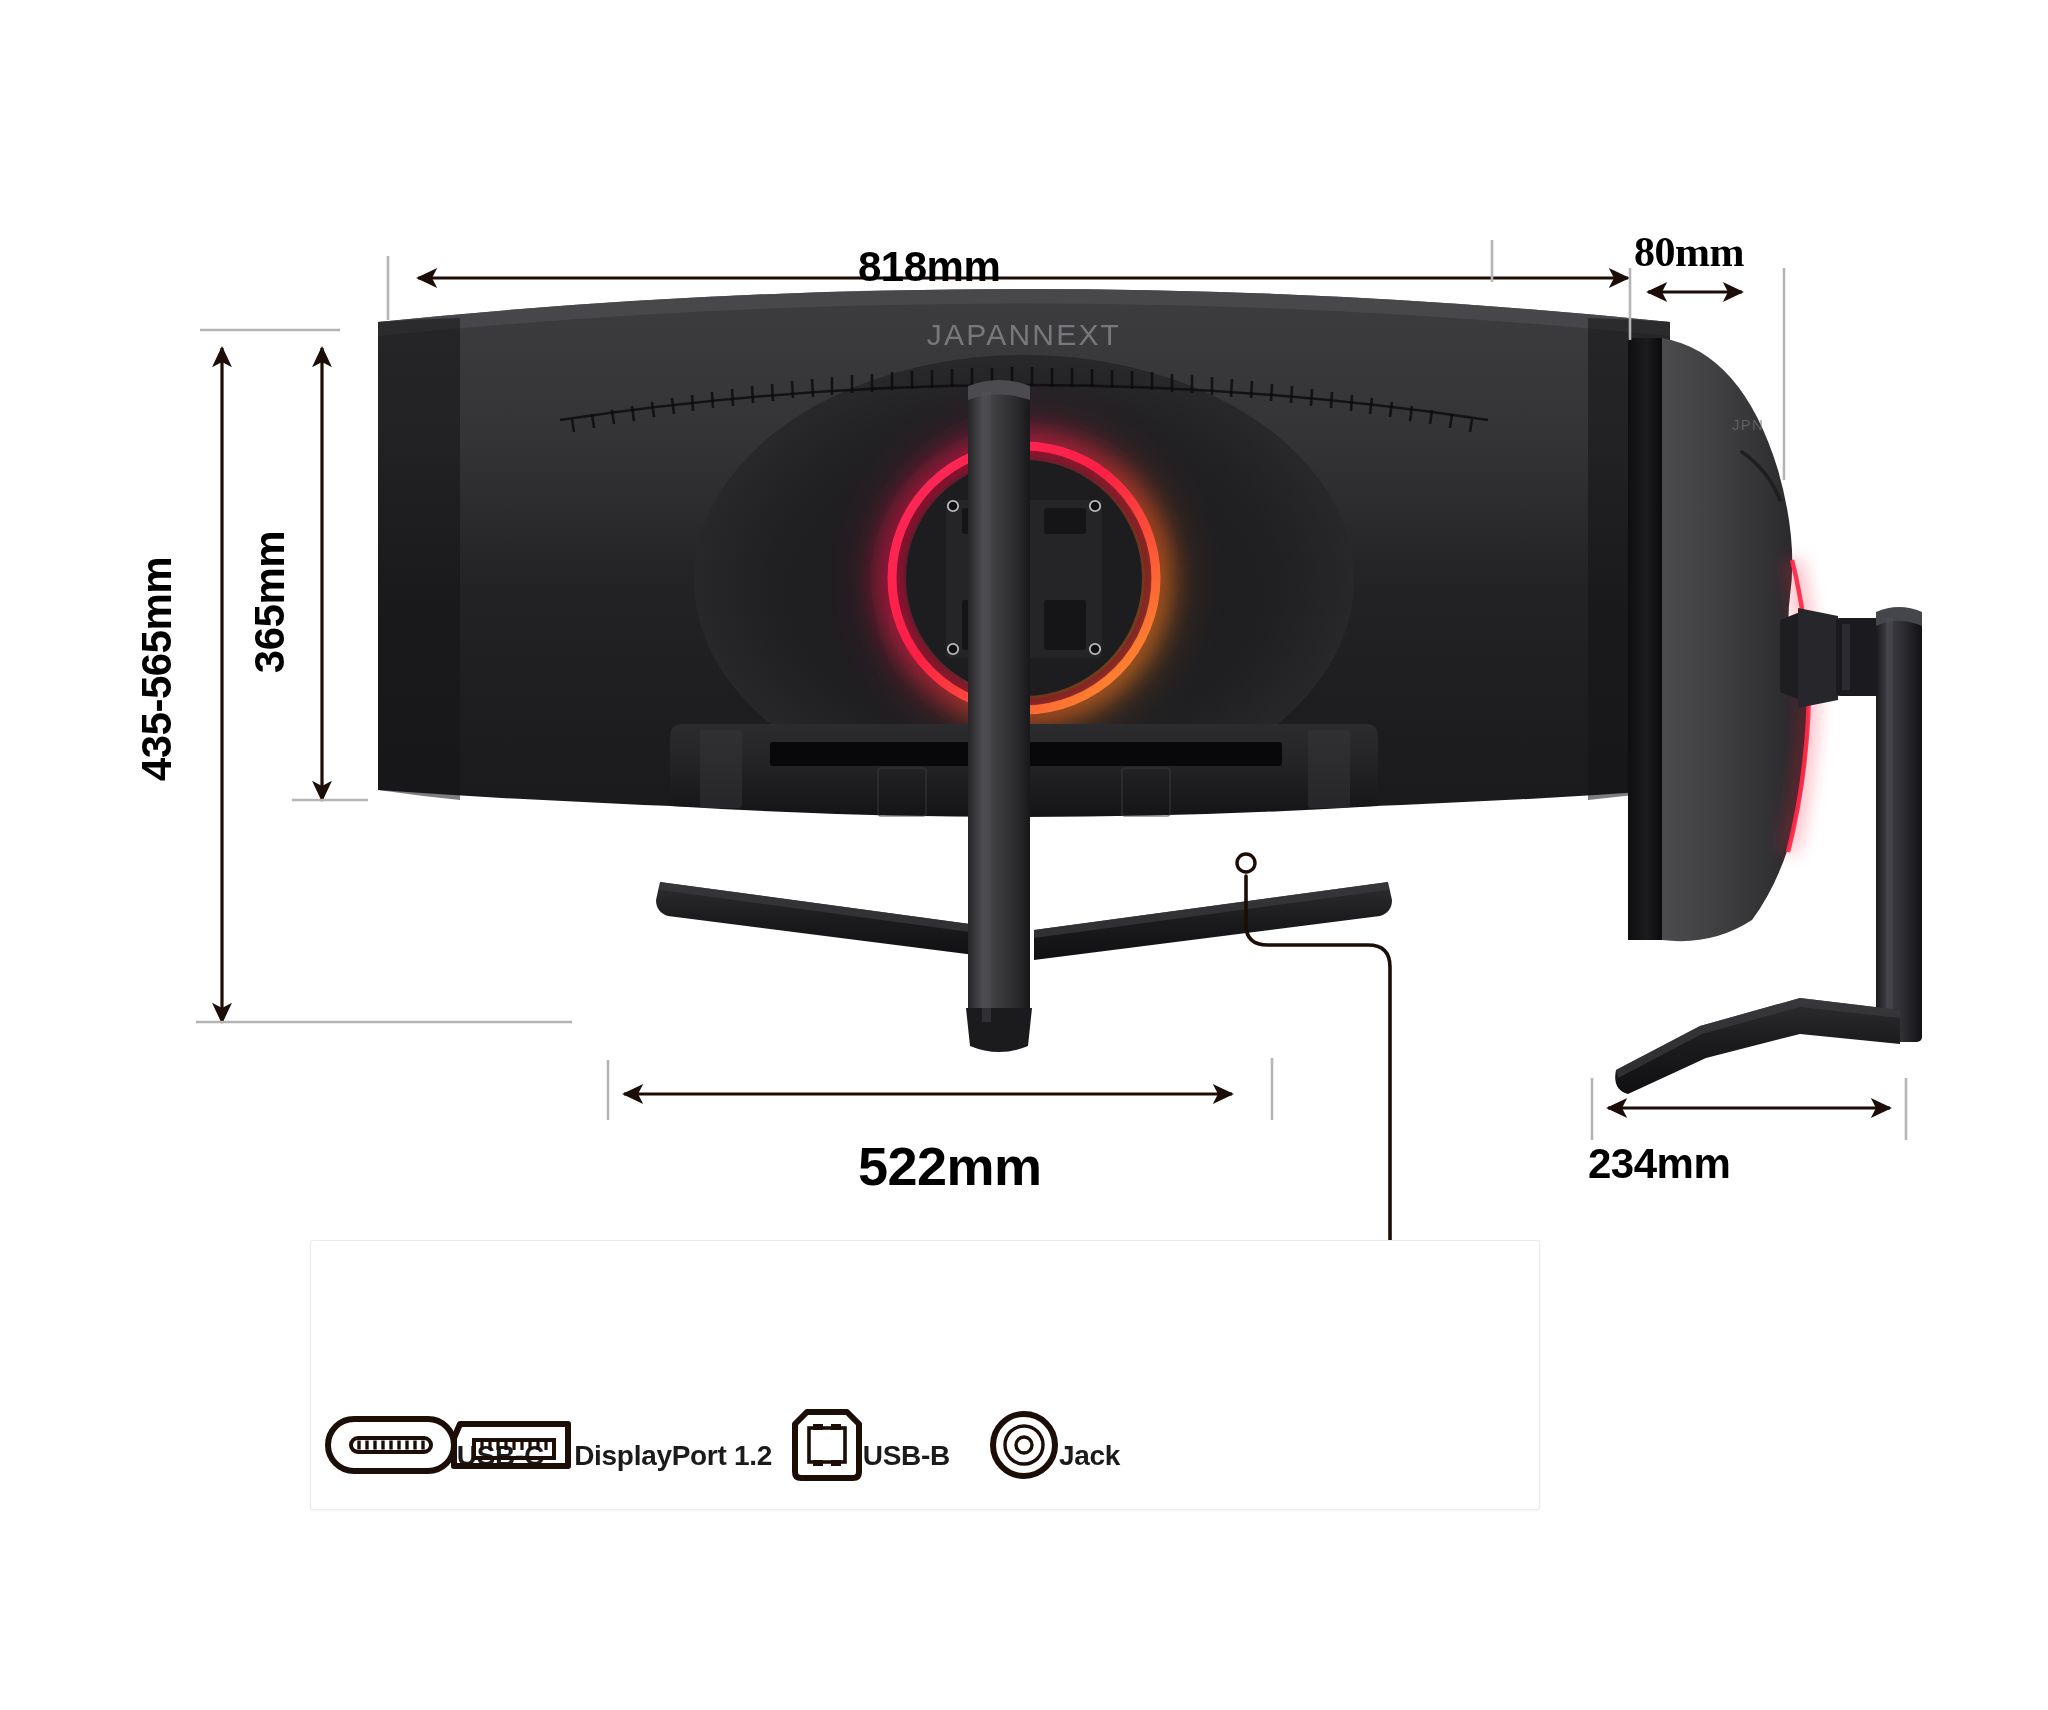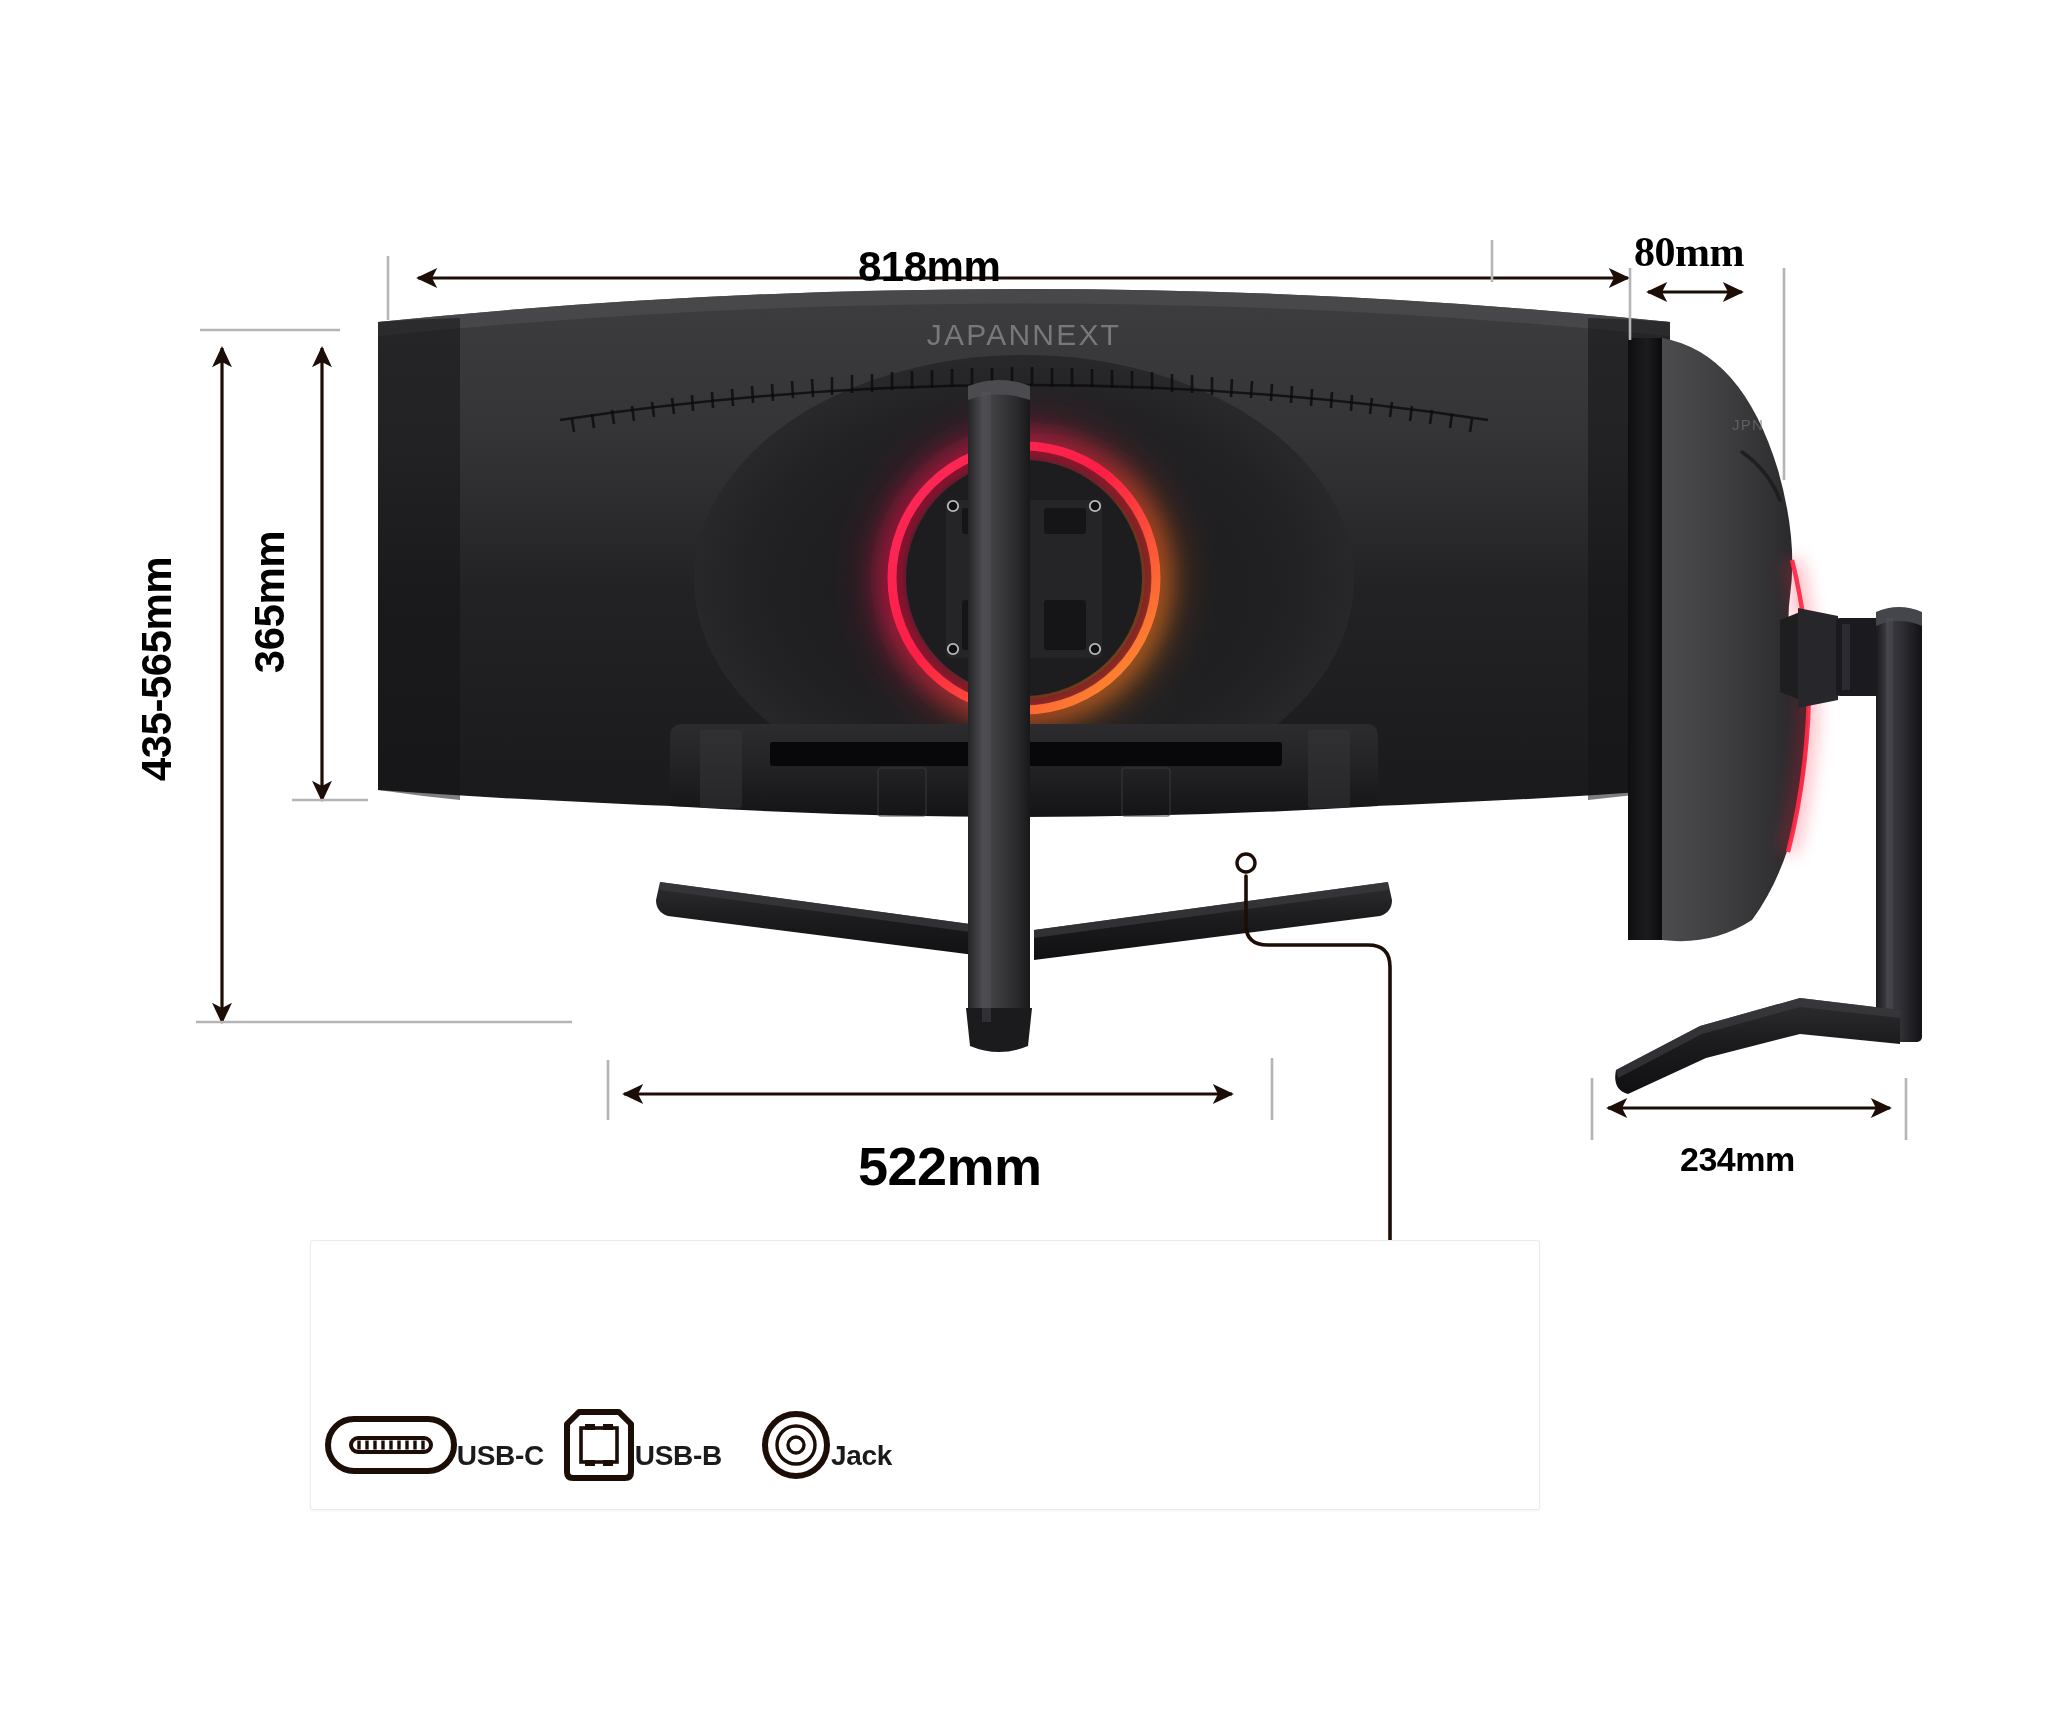--- a/index.html
+++ b/index.html
@@ -307,21 +307,21 @@
   <div class="dimlabel vert" style="left:-3px;top:645px;font-size:42px;width:320px;text-align:center;
               transform:rotate(-90deg);">435-565mm</div>
 
   <div class="dimlabel vert" style="left:165px;top:578px;font-size:42px;width:210px;text-align:center;
               transform:rotate(-90deg);">365mm</div>
 
   <div class="dimlabel" style="left:858px;top:1135px;font-size:54px;">522mm</div>
 
   <div class="dimlabel" style="left:1634px;top:228px;font-size:42px;font-family:Liberation Serif, serif;">80mm</div>
 
-  <div class="dimlabel" style="left:1680px;top:1140px;font-size:34px;">234mm</div>
+  <div class="dimlabel" style="left:1588px;top:1140px;font-size:42px;">234mm</div>
 
   <div class="portbox" style="left:310px;top:1240px;width:1228px;height:268px;border-radius:3px;"></div>
 
   <div class="ports" style="left:352px;top:1290px;width:1150px;height:190px;">
 
     <div class="port" style="width:192px;">
       <div class="glyph">
         <svg width="132" height="58" viewBox="0 0 132 58">
           <rect x="3" y="3" width="126" height="52" rx="26" ry="26" fill="none" stroke="#1c0d06" stroke-width="6"></rect>
           <rect x="26" y="22" width="80" height="14" rx="7" ry="7" fill="none" stroke="#1c0d06" stroke-width="4"></rect>
@@ -335,20 +335,40 @@
             <line x1="82" y1="24.5" x2="82" y2="33.5"></line>
               <line x1="90" y1="24.5" x2="90" y2="33.5"></line>
             <line x1="98" y1="24.5" x2="98" y2="33.5"></line>
           </g>
         </svg>
       </div>
       <div class="plabel">USB-C</div>
     </div>
 
 
+    <div class="port" style="width:228px;">
+      <div class="glyph">
+        <svg width="132" height="58" viewBox="0 0 132 58">
+          <path d="M18,8 L126,8 L126,50 L12,50 L12,22 Z" fill="none" stroke="#1c0d06" stroke-width="6" stroke-linejoin="round"></path>
+          <path d="M32,24 L112,24 L112,42 L32,42 Z" fill="none" stroke="#1c0d06" stroke-width="4"></path>
+          <g stroke="#1c0d06" stroke-width="3.2">
+            <line x1="40" y1="26" x2="40" y2="34"></line>
+              <line x1="48" y1="26" x2="48" y2="34"></line>
+            <line x1="56" y1="26" x2="56" y2="34"></line>
+              <line x1="64" y1="26" x2="64" y2="34"></line>
+            <line x1="72" y1="26" x2="72" y2="34"></line>
+              <line x1="80" y1="26" x2="80" y2="34"></line>
+            <line x1="88" y1="26" x2="88" y2="34"></line>
+              <line x1="96" y1="26" x2="96" y2="34"></line>
+            <line x1="104" y1="26" x2="104" y2="34"></line>
+          </g>
+        </svg>
+      </div>
+      <div class="plabel">DisplayPort 1.2</div>
+    </div>
 
 
     <div class="port" style="width:178px;">
       <div class="glyph">
         <svg width="72" height="74" viewBox="0 0 72 74">
           <path d="M16,4 L56,4 L68,16 L68,64 Q68,70 62,70
                    L10,70 Q4,70 4,64 L4,16 Z" fill="none" stroke="#1c0d06" stroke-width="6" stroke-linejoin="round"></path>
           <rect x="18" y="20" width="36" height="34" fill="none" stroke="#1c0d06" stroke-width="3.6"></rect>
           <g fill="#1c0d06">
             <rect x="22" y="16" width="10" height="6"></rect>

